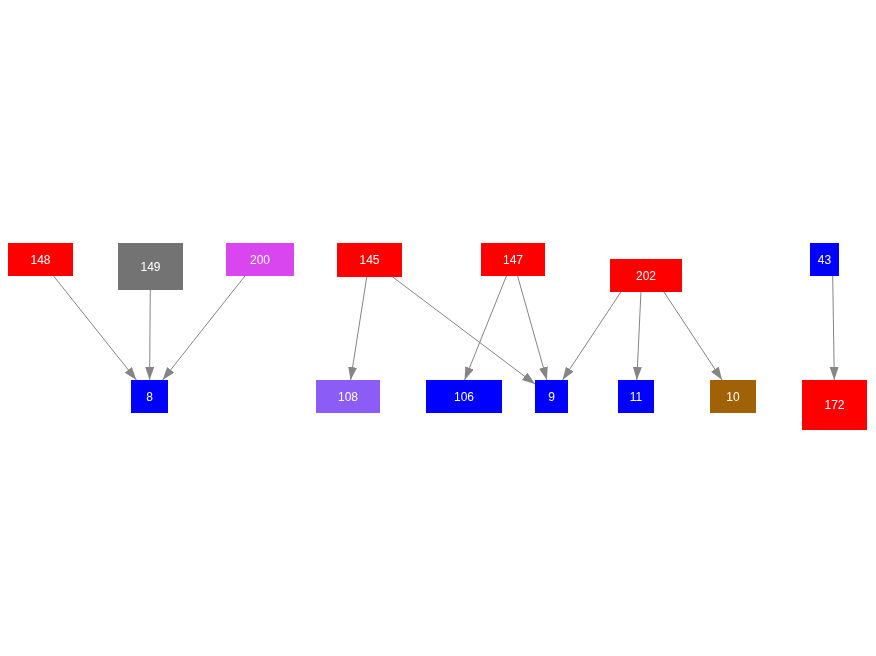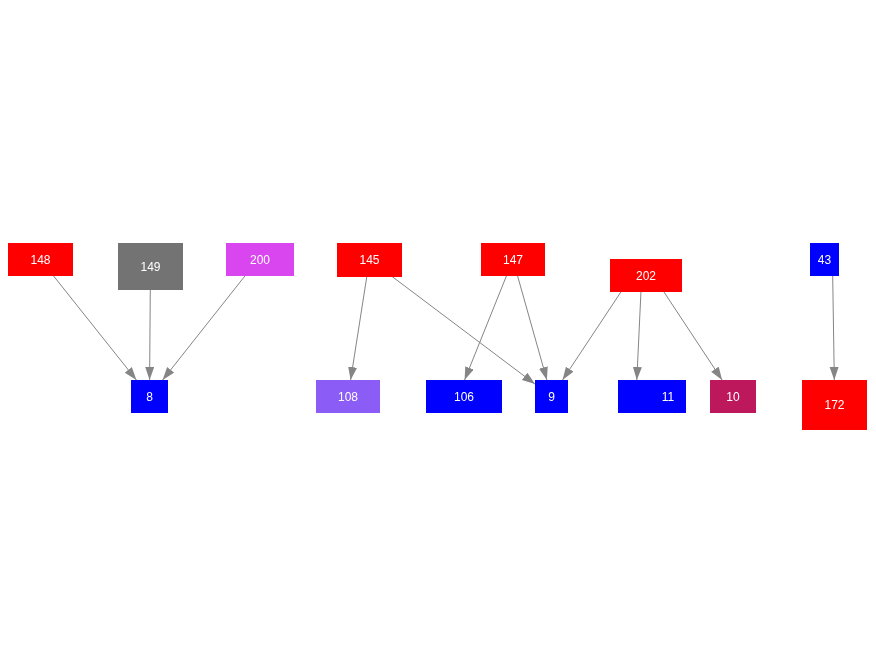--- a/index.html
+++ b/index.html
@@ -81,23 +81,23 @@
       </div>
       <div class="node" style="left: 316px; top: 380px; width: 64px; height: 33px; background: #8b5cf6; color: rgb(255, 255, 255);">
         <span>108</span>
       </div>
       <div class="node" style="left: 426px; top: 380px; width: 76px; height: 33px; background: rgb(0, 0, 255); color: rgb(255, 255, 255);">
         <span>106</span>
       </div>
       <div class="node" style="left: 535px; top: 380px; width: 33px; height: 33px; background: rgb(0, 0, 255); color: rgb(255, 255, 255);">
         <span>9</span>
       </div>
-      <div class="node" style="left: 618px; top: 380px; width: 36px; height: 33px; background: rgb(0, 0, 255); color: rgb(255, 255, 255); padding-left: 32px;">
+      <div class="node" style="left: 618px; top: 380px; width: 36px; height: 33px; background: rgb(0, 0, 255); color: rgb(255, 255, 255);">
         <span>11</span>
       </div>
-      <div class="node" style="left: 710px; top: 380px; width: 46px; height: 33px; background: #be185d; color: rgb(255, 255, 255);">
+      <div class="node" style="left: 710px; top: 380px; width: 46px; height: 33px; background: #a16207; color: rgb(255, 255, 255);">
         <span>10</span>
       </div>
       <div class="node" style="left: 802px; top: 380px; width: 65px; height: 50px; background: rgb(255, 0, 0); color: rgb(255, 255, 255);">
         <span>172</span>
       </div>
     </div>
 </div>
 
 </body></html>

